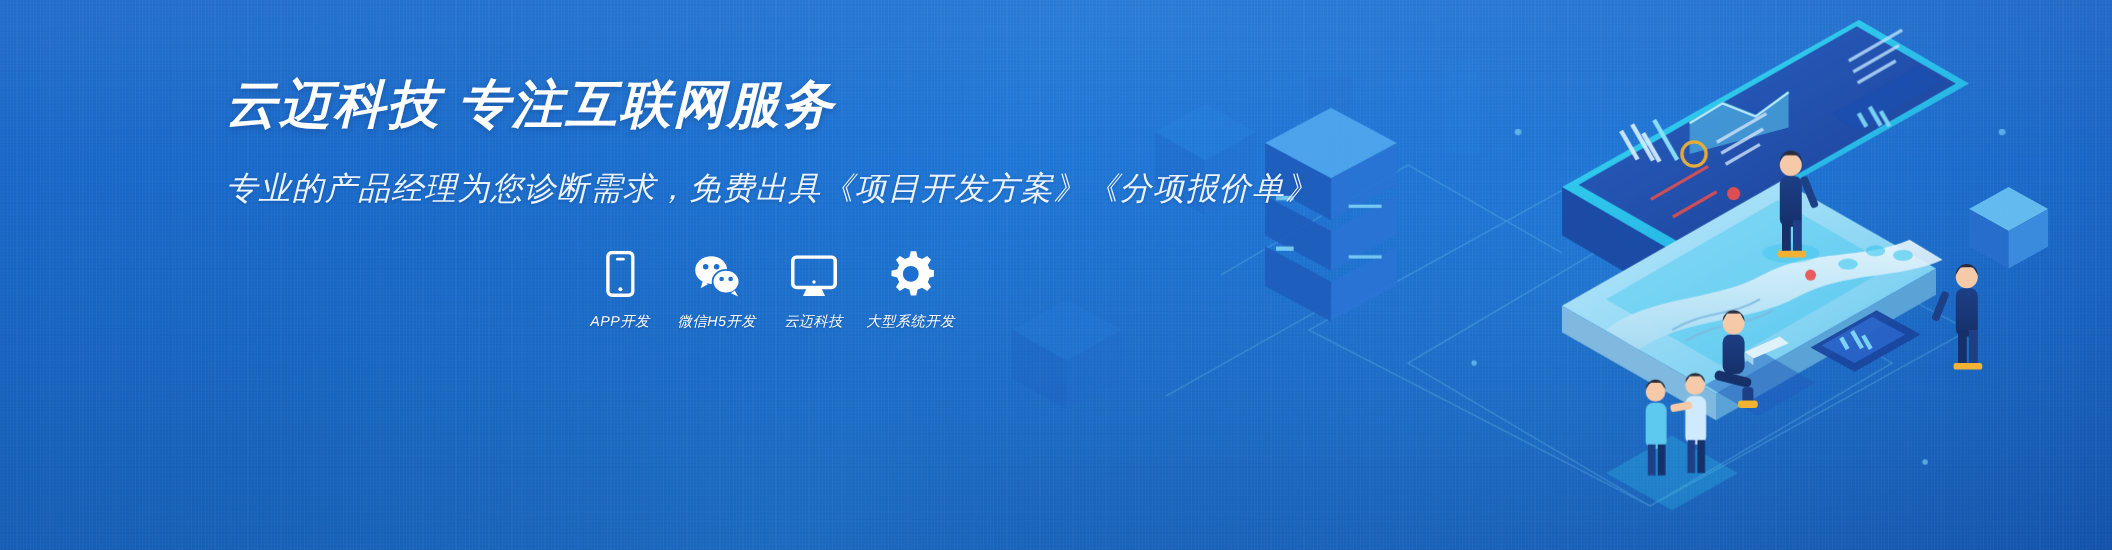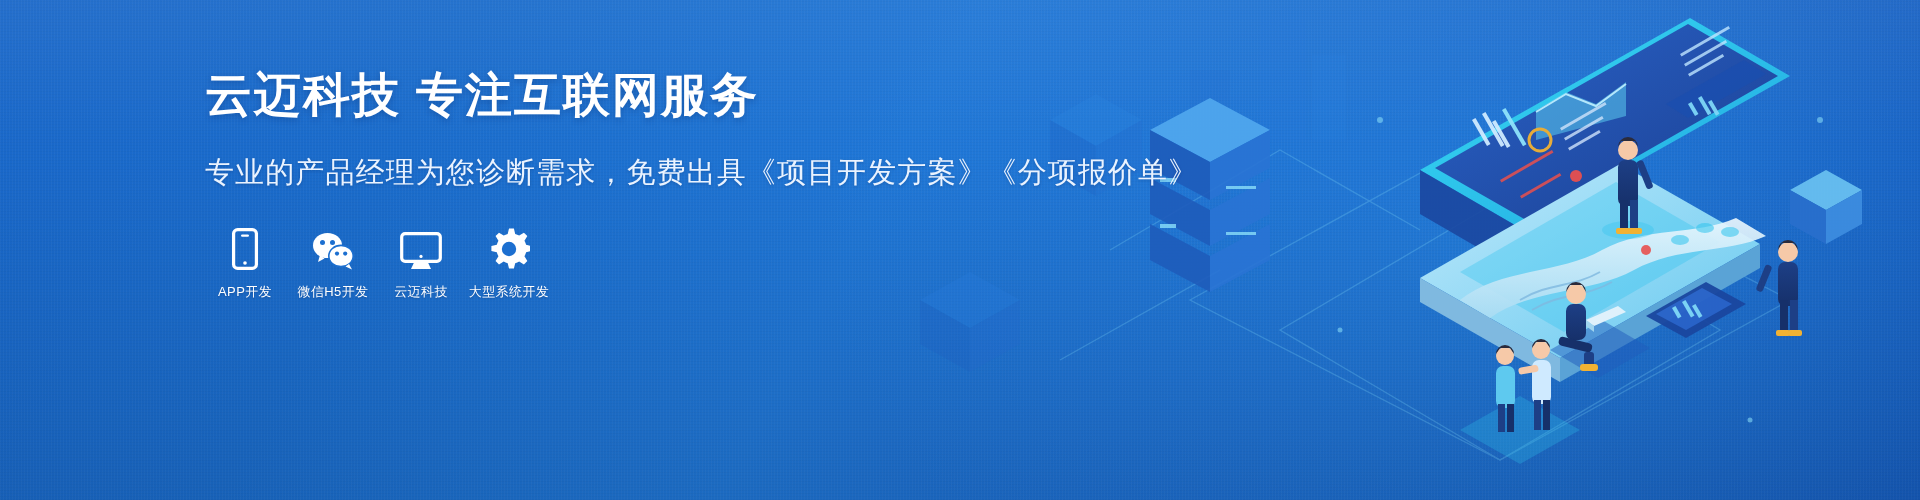--- a/index.html
+++ b/index.html
@@ -6,20 +6,21 @@
   html,body { width:1920px; height:500px; overflow:hidden; }
   body {
     font-family:"Liberation Sans","DejaVu Sans",sans-serif;
     background:#1565c8;
   }
   .banner {
     position:relative; width:1920px; height:500px; overflow:hidden;
     background:
       radial-gradient(ellipse 1100px 700px at 78% 50%, rgba(40,140,230,0.55) 0%, rgba(24,100,200,0.0) 62%),
       linear-gradient(118deg, #1967c9 0%, #1a6ccc 22%, #1f76d6 45%, #1b68cb 68%, #1458bb 100%);
+    font-style: italic;
   }
   
   .banner::before{
     content:""; position:absolute; inset:0;
     background-image:
       repeating-linear-gradient(90deg, rgba(255,255,255,0.030) 0 1px, rgba(255,255,255,0) 1px 3px),
       repeating-linear-gradient(0deg, rgba(0,0,0,0.025) 0 1px, rgba(0,0,0,0) 1px 3px);
     pointer-events:none;
   }
   .banner::after{
@@ -43,21 +44,21 @@
   .subline {
     color:#eaf3ff;
     font-size:29px;
     letter-spacing:1.1px;
     line-height:1.62;
     white-space:nowrap;
     text-shadow:0 1px 3px rgba(0,30,80,0.25);
   }
 
   
-  .services { display:flex; margin-top:30px; margin-left:4px; }
+  .services { display:flex; margin-top:30px; margin-left:4px;justify-content:center; }
   .service { width:72px; display:flex; flex-direction:column; align-items:center; margin-right:16px; }
   .service .glyph { height:44px; display:flex; align-items:flex-end; justify-content:center; }
   .service .glyph svg { display:block; }
   .service .lbl {
     margin-top:13px; color:#ffffff; font-size:13px; white-space:nowrap; letter-spacing:.4px;
     text-shadow:0 1px 2px rgba(0,30,80,0.3);
   }
 
   
   .art { position:absolute; right:0; top:0; width:1060px; height:500px; z-index:4; }

